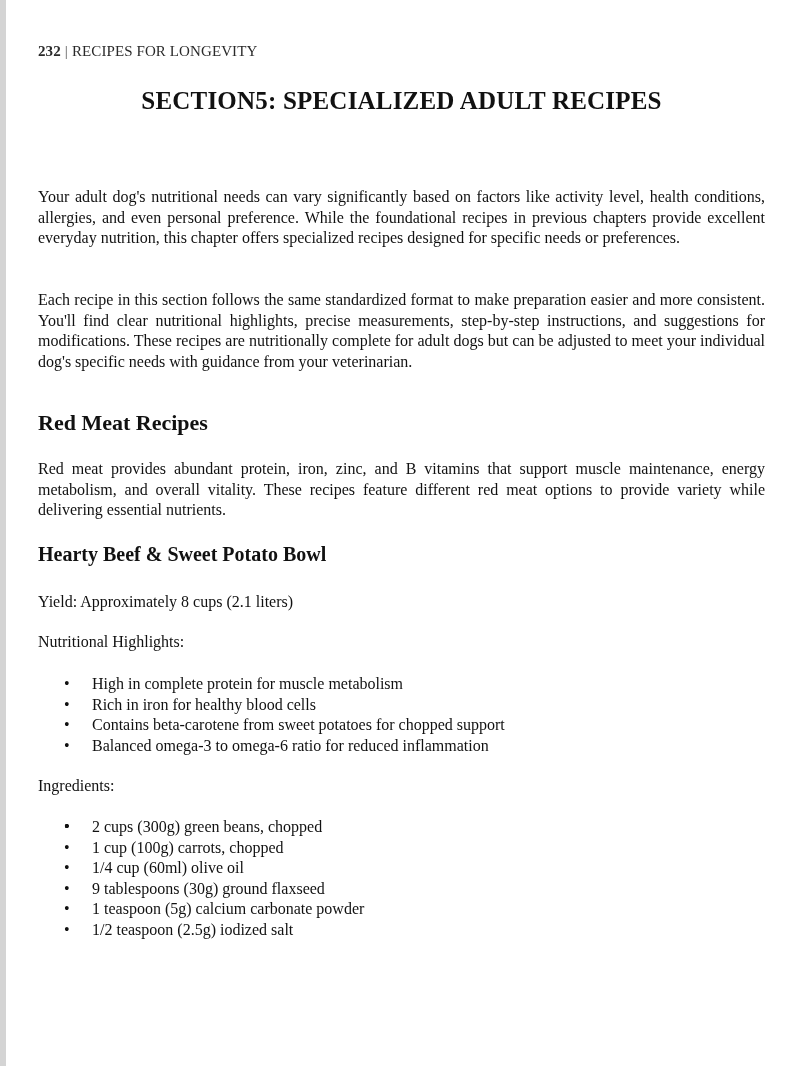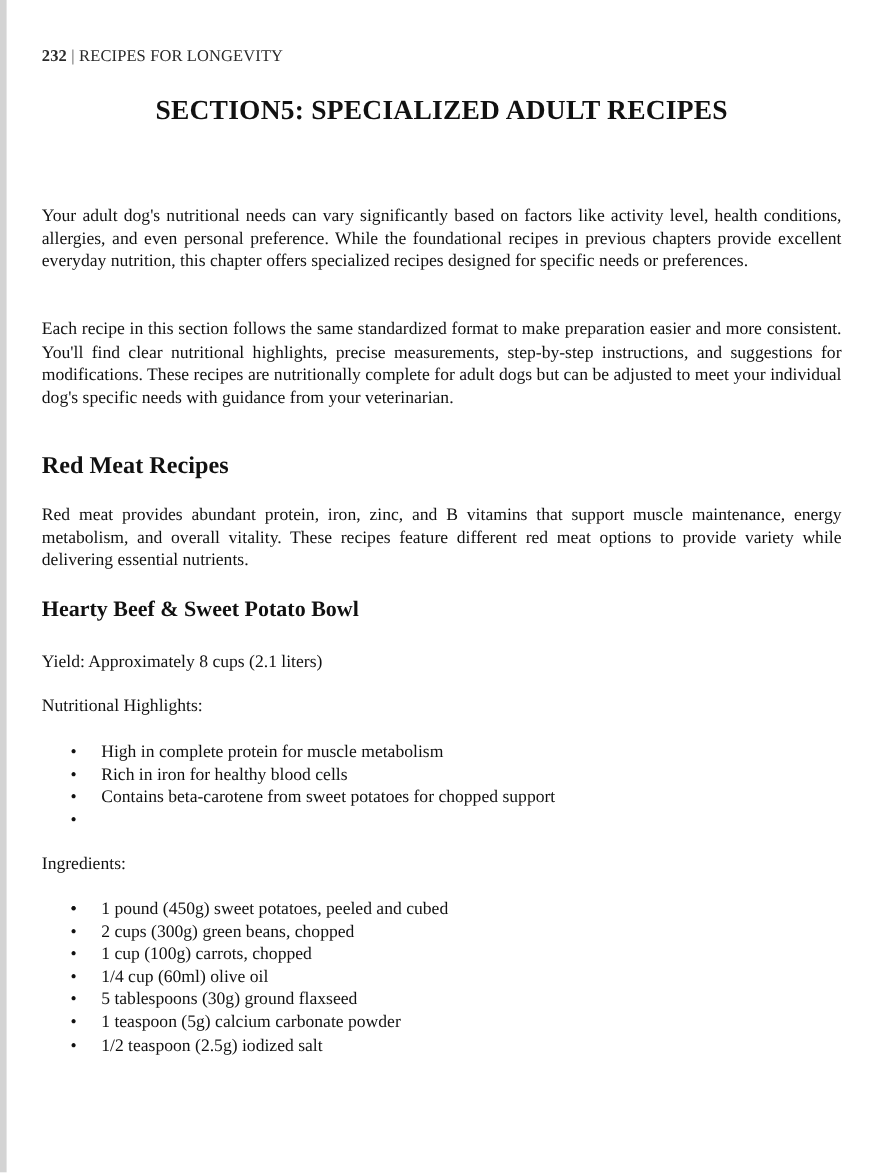--- a/index.html
+++ b/index.html
@@ -134,31 +134,31 @@
   </p>
 
   <p class="label-line nutri">
     <b>Nutritional Highlights</b><span>:</span>
   </p>
 
   <ul class="bullets highlights">
     <li><span class="dot">•</span><span>High in complete protein for muscle metabolism</span></li>
     <li><span class="dot">•</span><span>Rich in iron for healthy blood cells</span></li>
     <li><span class="dot">•</span><span>Contains beta-carotene from sweet potatoes for chopped support</span></li>
-    <li><span class="dot">•</span></li>
+    <li><span class="dot">•</span><span>Balanced omega-3 to omega-6 ratio for reduced inflammation</span></li>
   </ul>
 
   <p class="label-line ingr">
     <b>Ingredients</b><span>:</span>
   </p>
 
   <ul class="bullets ingredients">
     <li><span class="dot">•</span></li>
-    <li><span class="dot">•</span><span>1 pound (450g) sweet potatoes, peeled and cubed</span></li>
+    <li><span class="dot">•</span></li>
     <li><span class="dot">•</span><span>2 cups (300g) green beans, chopped</span></li>
     <li><span class="dot">•</span><span>1 cup (100g) carrots, chopped</span></li>
     <li><span class="dot">•</span><span>1/4 cup (60ml) olive oil</span></li>
-    <li><span class="dot">•</span><span>5 tablespoons (30g) ground flaxseed</span></li>
+    <li><span class="dot">•</span><span>9 tablespoons (30g) ground flaxseed</span></li>
     <li><span class="dot">•</span><span>1 teaspoon (5g) calcium carbonate powder</span></li>
     <li><span class="dot">•</span><span>1/2 teaspoon (2.5g) iodized salt</span></li>
   </ul>
 
 </div>
 
 </body></html>

